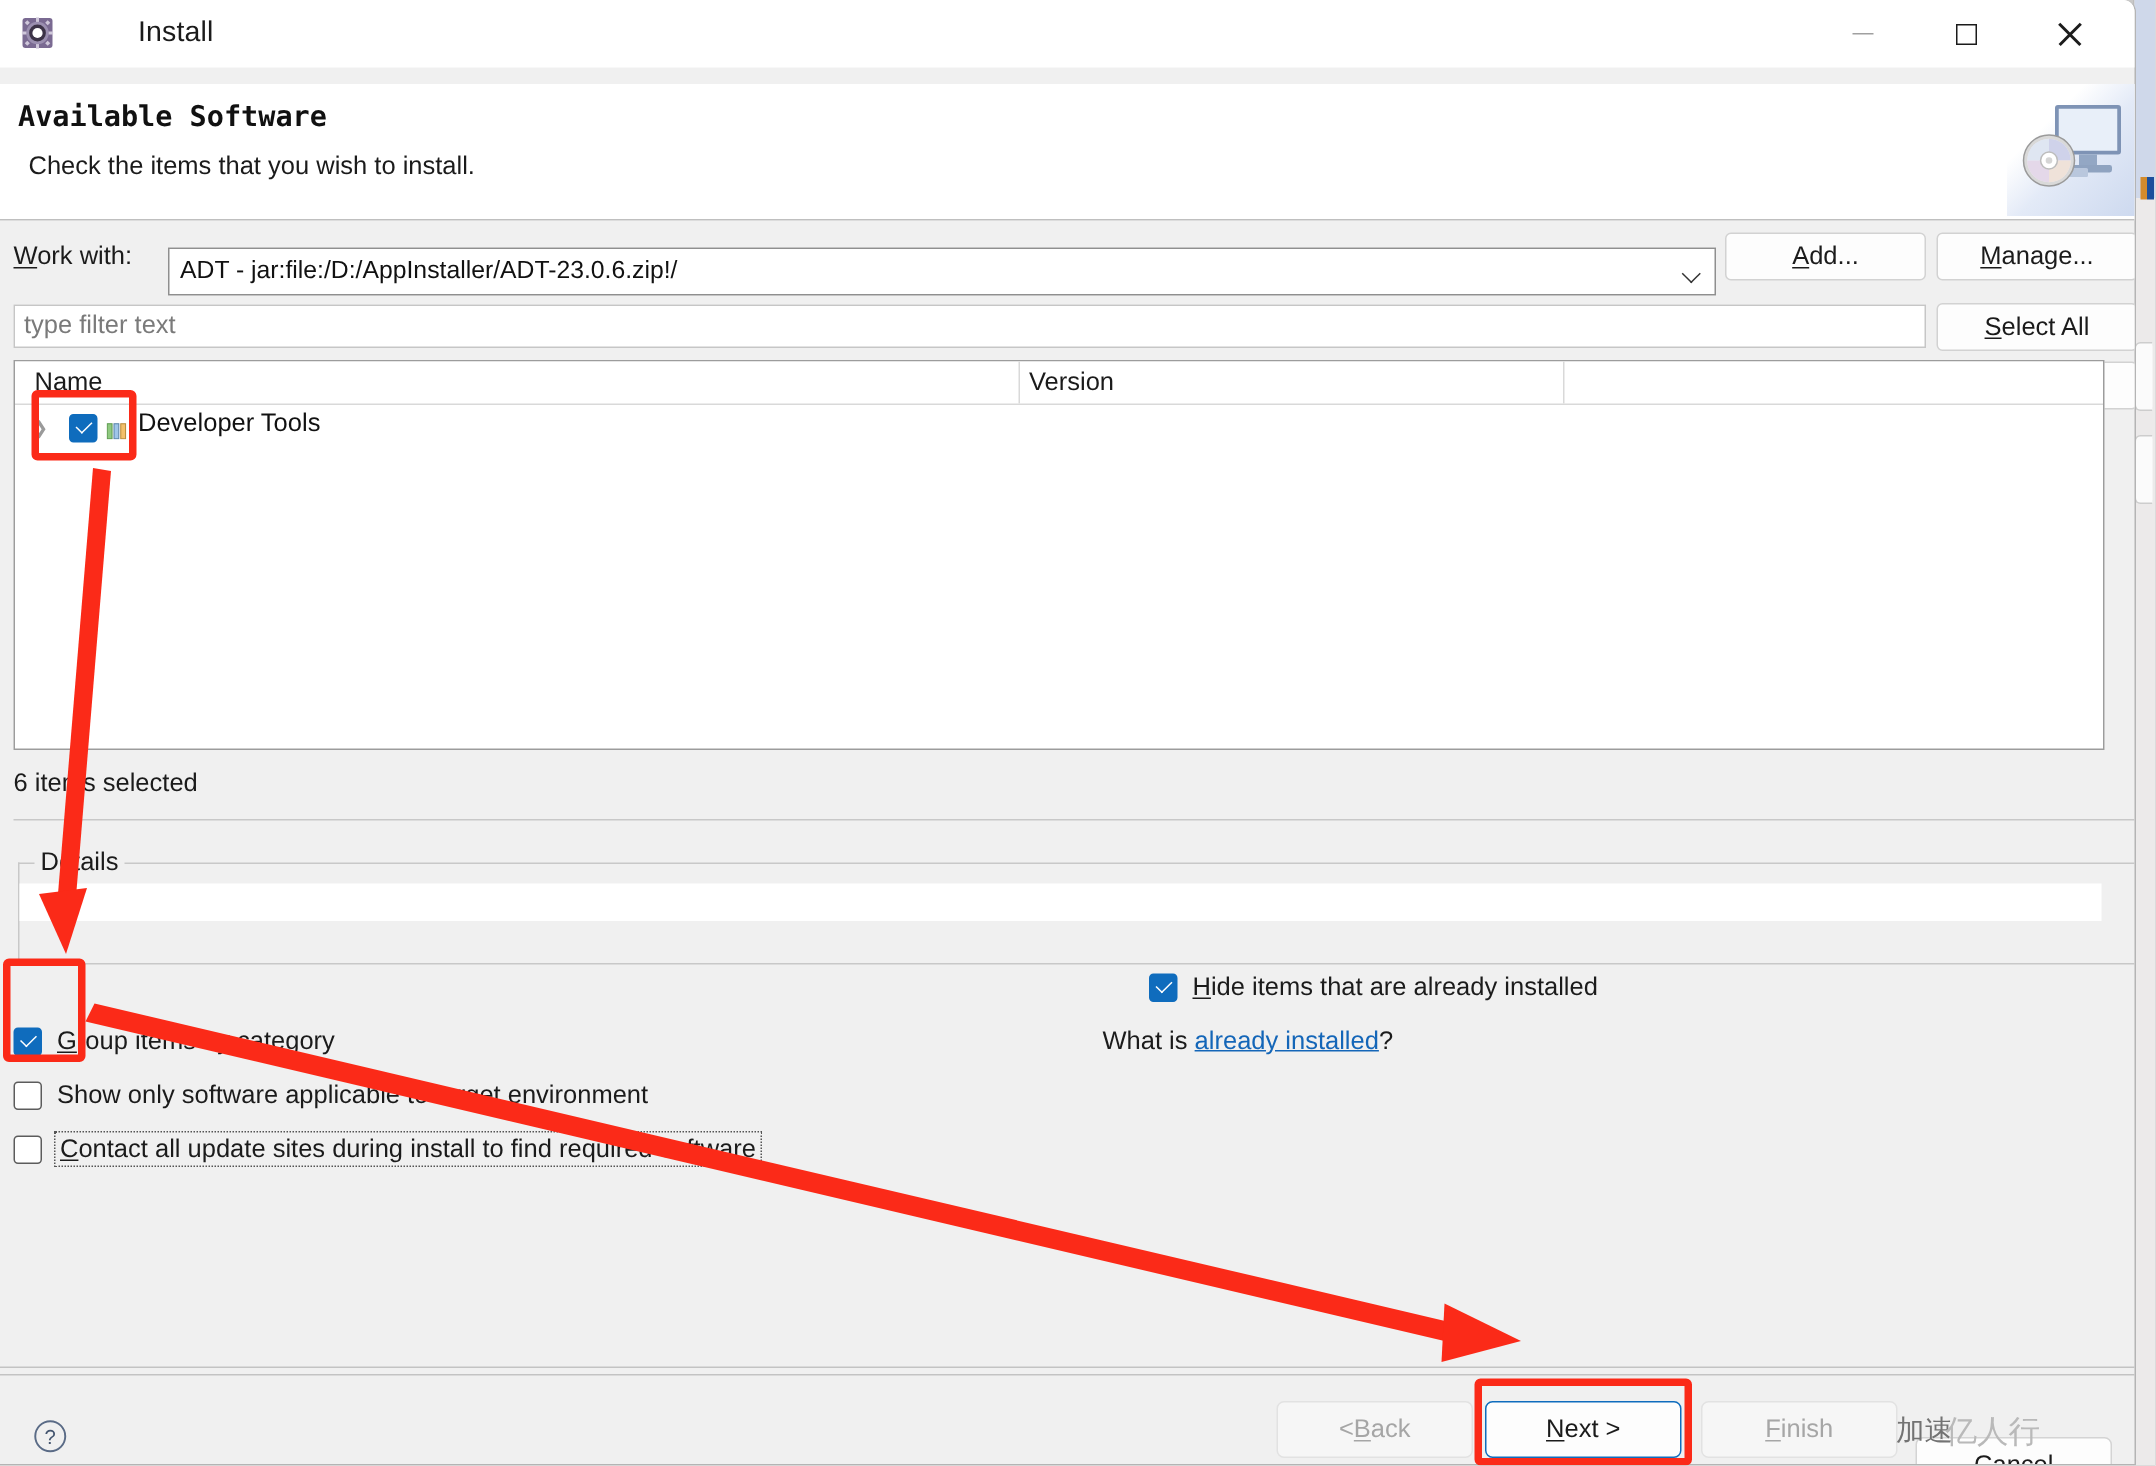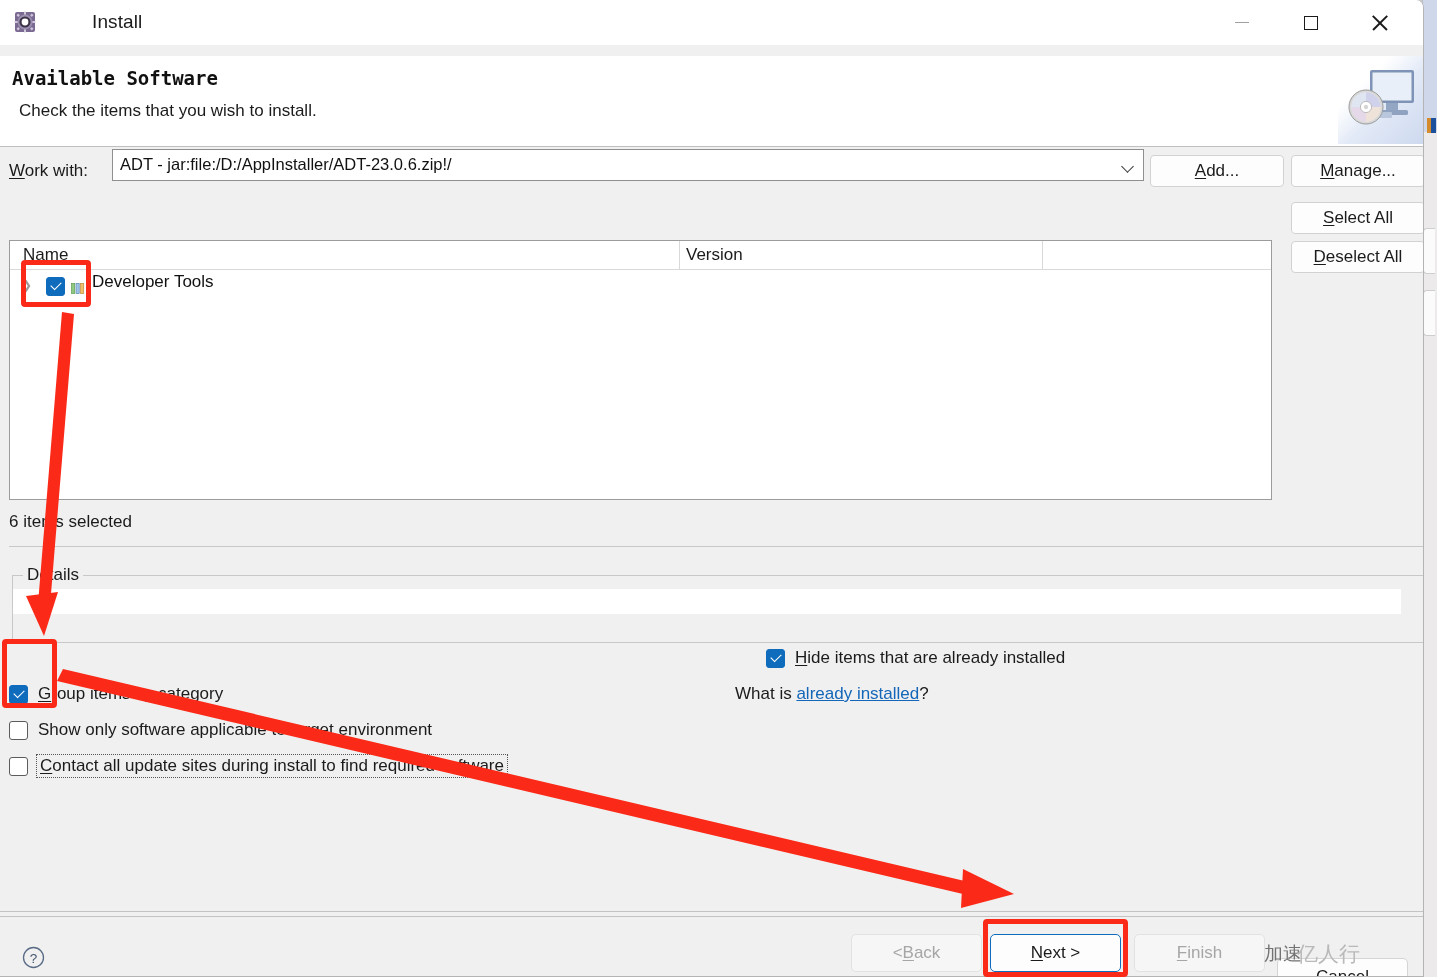--- a/index.html
+++ b/index.html
@@ -140,21 +140,21 @@
     background: linear-gradient(135deg,#ffffff 0%,#ffffff 30%,#e3eaf7 55%,#cdd9ef 100%);
   }
   .banner svg { position: absolute; right: 4px; top: 8px; }
 
   .lbl-workwith {
     position: absolute; left: 9px; top: 161px;
     font-size: 17px; color: #1b1b1b;
   }
   .combo {
     position: absolute;
-    left: 112px; top: 149px;
+    left: 112px; top: 165px;
     width: 1032px; height: 32px;
     background: #ffffff;
     border: 1px solid #8f8f8f;
     box-sizing: border-box;
   }
   .combo-text {
     position: absolute; left: 7px; top: 5px;
     font-size: 16.5px; color: #111;
   }
   .combo-arrow {
@@ -194,21 +194,21 @@
   }
   .filter-text {
     position: absolute; left: 6px; top: 3px;
     font-size: 17px; color: #7a7a7a;
   }
 
   
   .tree {
     position: absolute;
     left: 9px; top: 240px;
-    width: 1263px; height: 260px;
+    width: 1394px; height: 260px;
     background: #ffffff;
     border: 1px solid #9c9c9c;
     box-sizing: border-box;
   }
   .tree-head {
     position: absolute; left: 0; top: 0;
     width: 100%; height: 28px;
     background: #ffffff;
     border-bottom: 1px solid #d9d9d9;
   }
@@ -454,20 +454,23 @@
     <div class="combo">
       <span class="combo-text">ADT - jar:file:/D:/AppInstaller/ADT-23.0.6.zip!/</span>
       <span class="combo-arrow"></span>
     </div>
 
     <div class="btn btn-add"><span class="mnem">A</span>dd...</div>
     <div class="btn btn-manage"><span class="mnem">M</span>anage...</div>
     <div class="btn btn-selall"><span class="mnem">S</span>elect All</div>
     <div class="btn btn-deselall"><span class="mnem">D</span>eselect All</div>
 
+    <div class="filter">
+      <span class="filter-text">type filter text</span>
+    </div>
 
     <div class="tree">
       <div class="tree-head">
         <span class="th th-name">Name</span>
         <span class="th th-version">Version</span>
         <span class="col-sep col-sep-1"></span>
         <span class="col-sep col-sep-2"></span>
       </div>
       <div class="tree-row">
         <span class="tree-arrow">❯</span>

